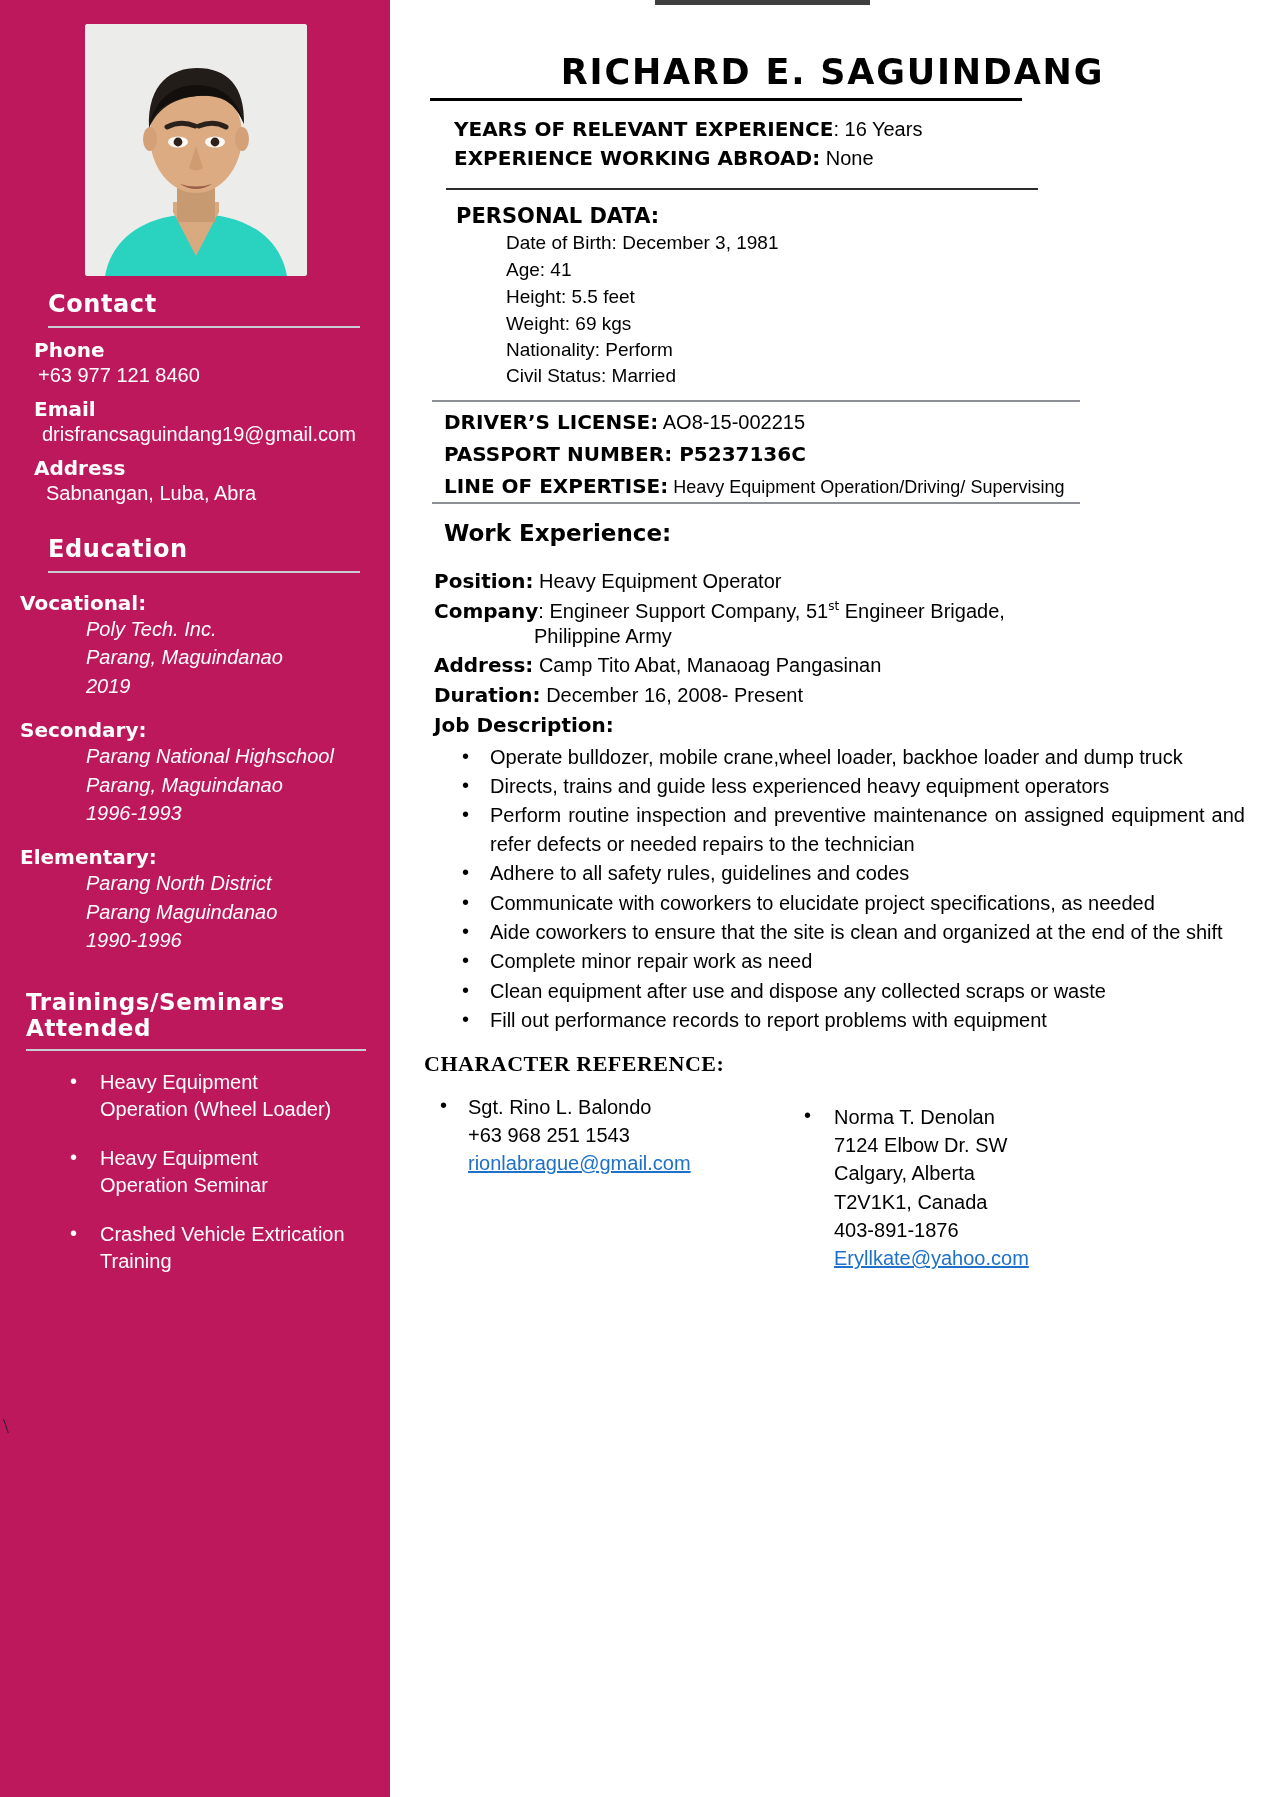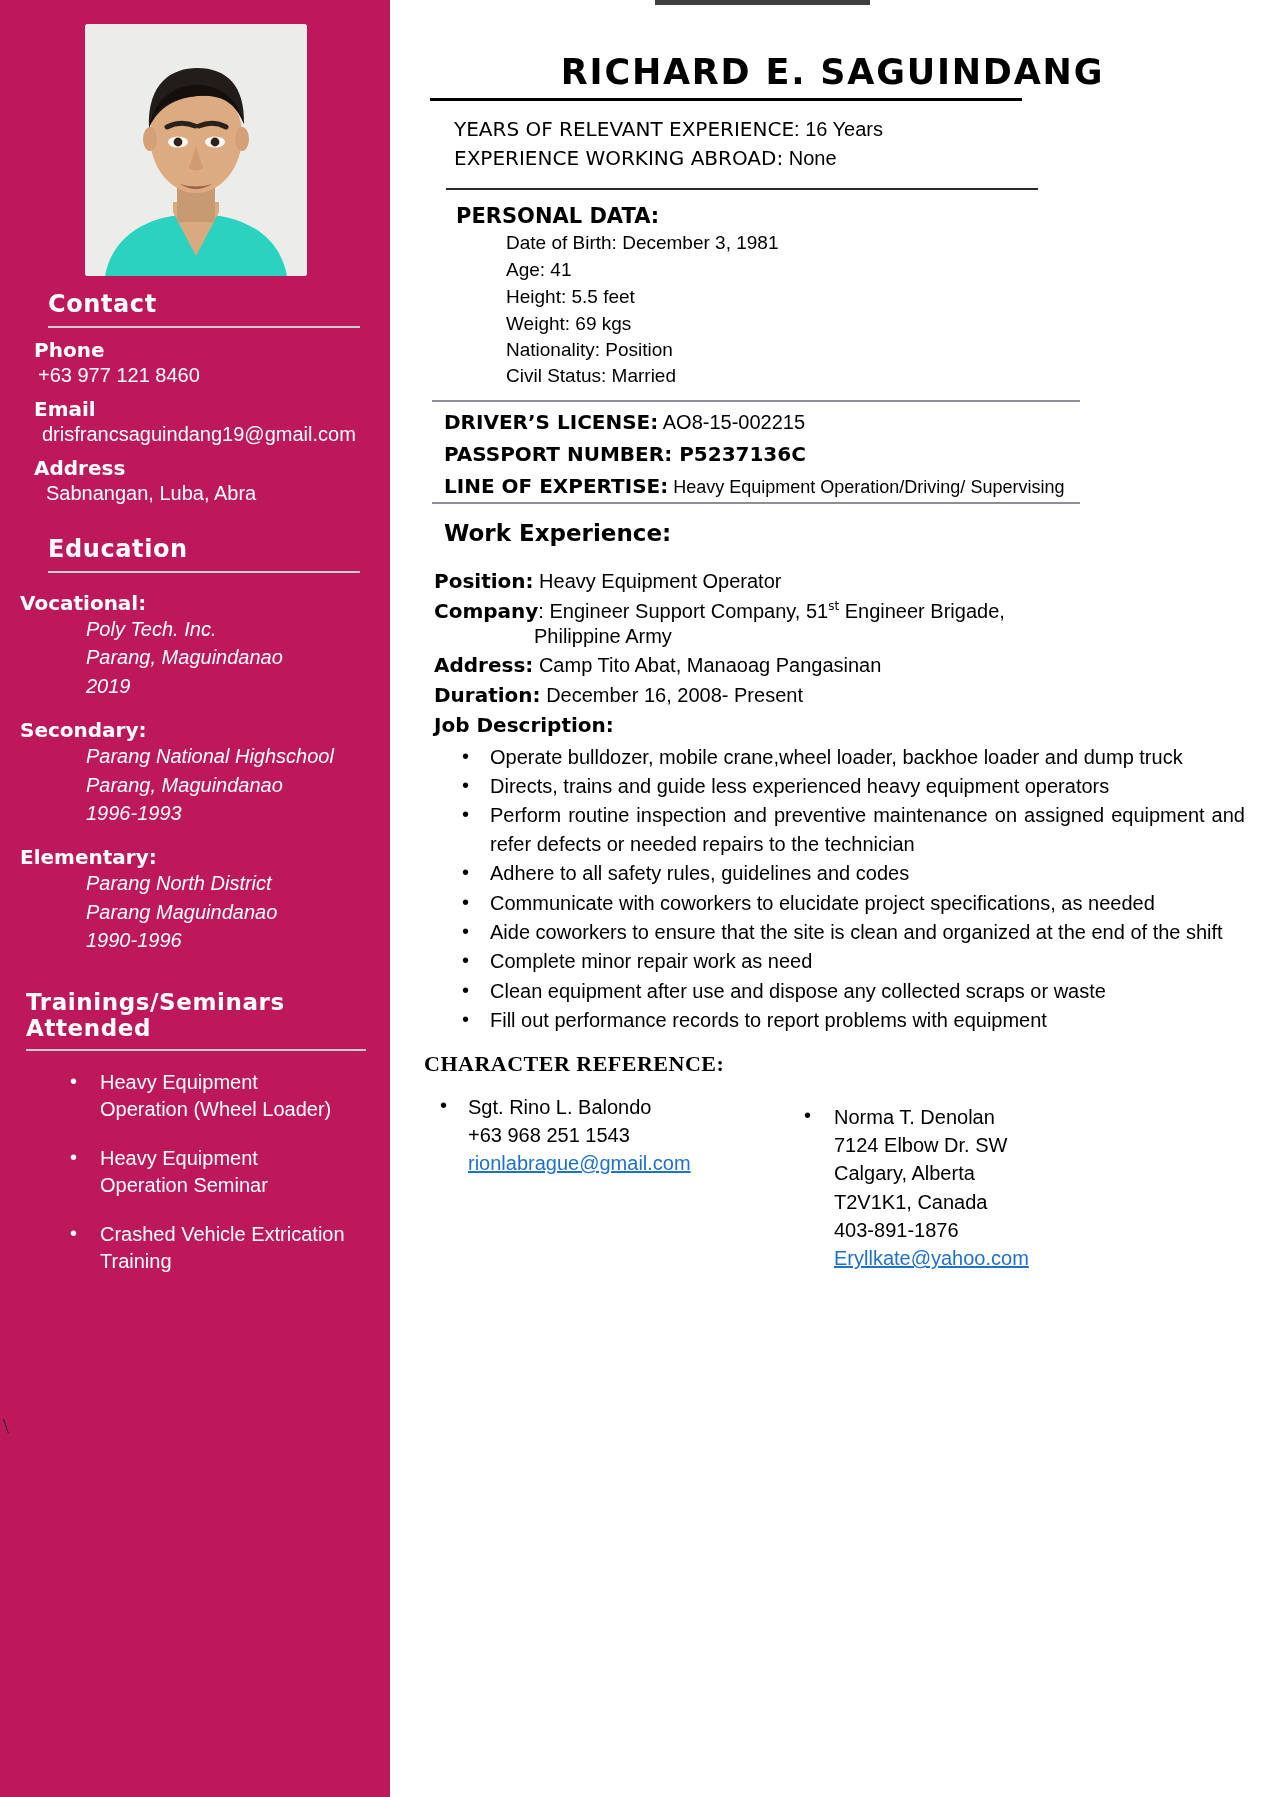--- a/index.html
+++ b/index.html
@@ -134,21 +134,21 @@
     width: 592px;
     margin: 6px auto 0 12px;
   }
 
   .exp-line {
     font-size: 20px;
     margin: 16px 0 0 36px;
     font-family: "DejaVu Sans", sans-serif;
   }
   .exp-line.second { margin-top: 5px; }
-  .exp-line b { font-weight: normal; }
+  .exp-line b { font-weight: bold; }
   .exp-line span.val { font-weight: normal; font-family: "Liberation Sans", sans-serif; }
 
   .hr-dark {
     height: 2px;
     background: #2b2b2b;
     margin: 18px 0 0 28px;
     width: 592px;
   }
   .hr-gray {
     height: 2px;
@@ -366,21 +366,21 @@
       <b>EXPERIENCE WORKING ABROAD:</b><span class="val"> None</span>
     </div>
 
     <div class="hr-dark"></div>
 
     <div class="sec-head">PERSONAL DATA:</div>
     <div class="pd-line">Date of Birth:  December 3, 1981</div>
     <div class="pd-line">Age: 41</div>
     <div class="pd-line">Height: 5.5 feet</div>
     <div class="pd-line">Weight: 69 kgs</div>
-    <div class="pd-line tight">Nationality: Position</div>
+    <div class="pd-line tight">Nationality: Perform</div>
     <div class="pd-line tight">Civil Status: Married</div>
 
     <div class="hr-gray" style="margin-top:12px;"></div>
 
     <div class="idline">
       <b>DRIVER’S LICENSE:</b><span class="val"> AO8-15-002215</span>
     </div>
     <div class="idline">
       <b>PASSPORT NUMBER:</b><span class="valb">  P5237136C</span>
     </div>

